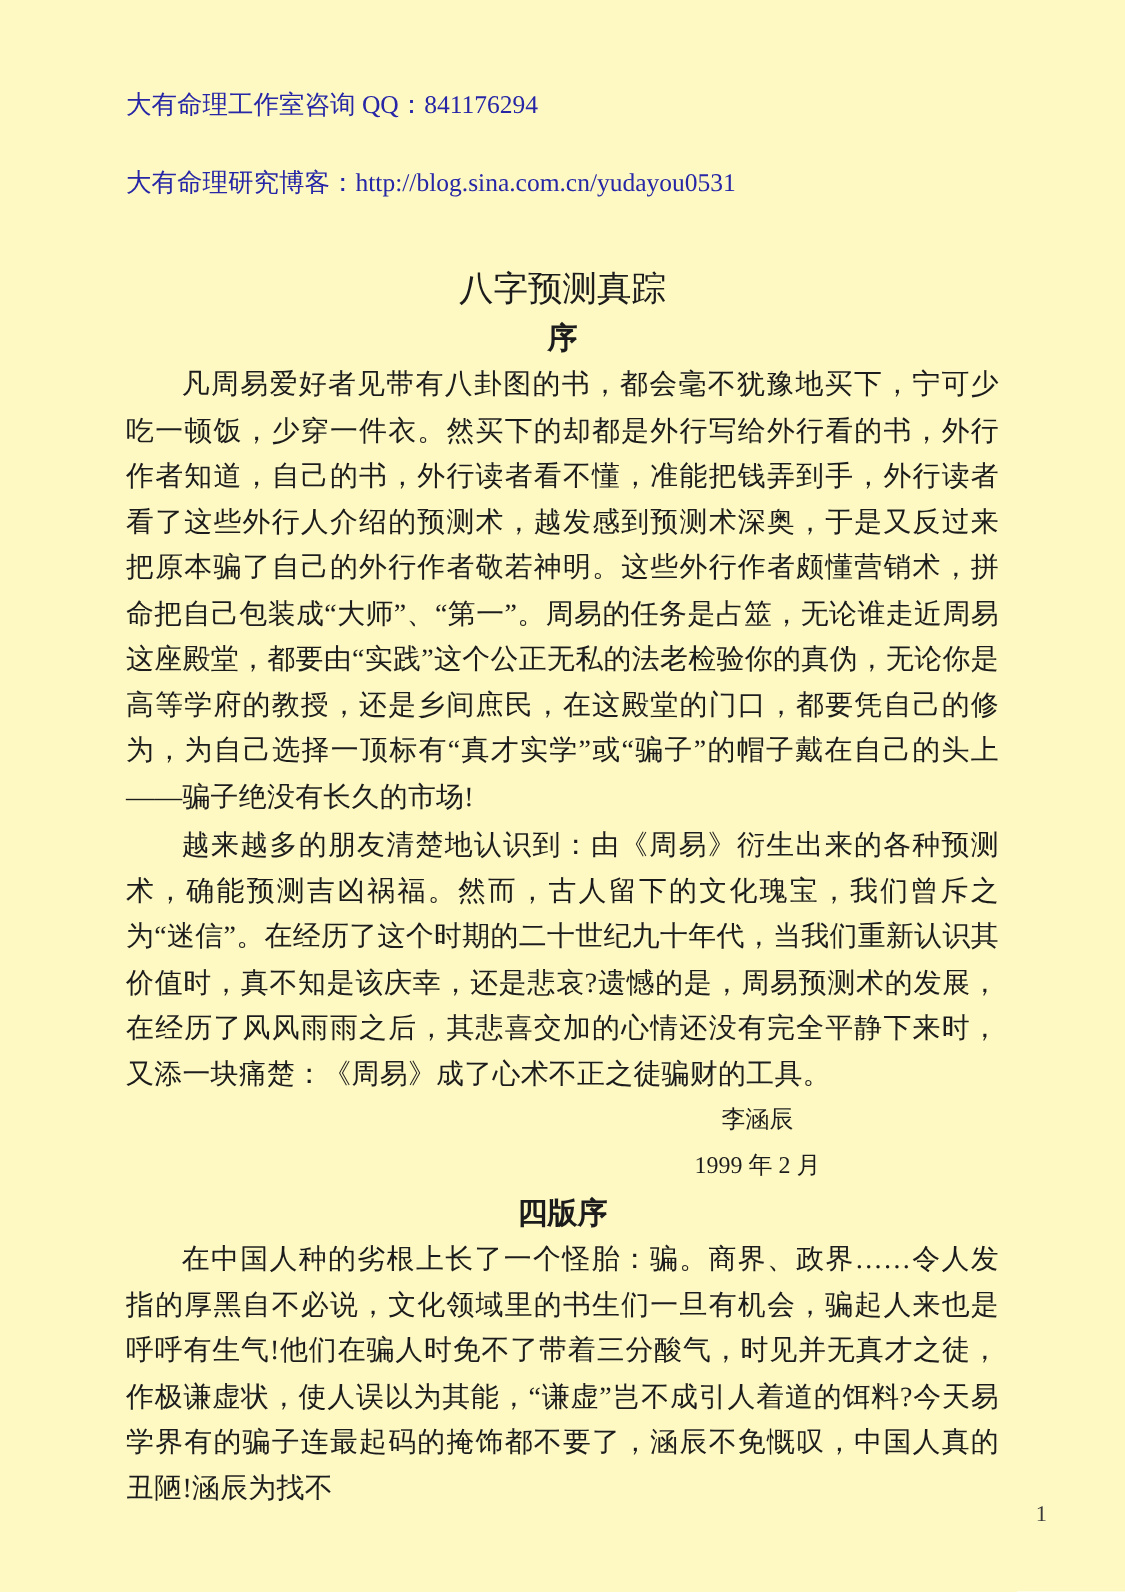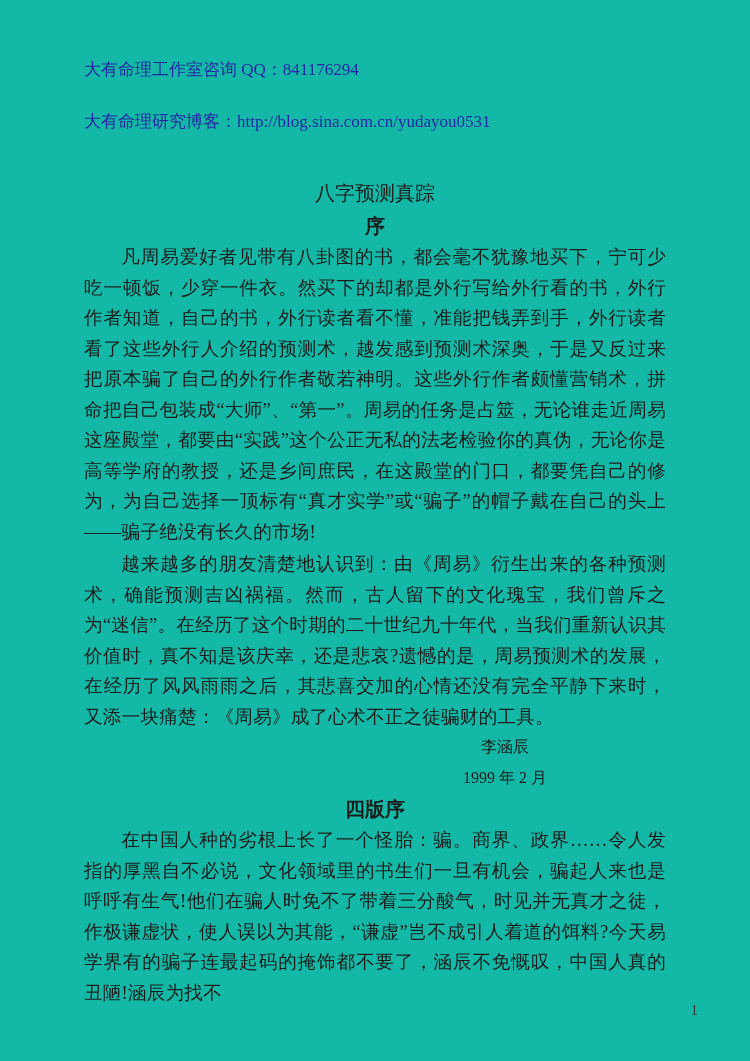--- a/index.html
+++ b/index.html
@@ -4,21 +4,21 @@
 <style>
   html, body {
     margin: 0;
     padding: 0;
     background: #ffffff;
   }
   .page {
     position: relative;
     width: 750px;
     height: 1061px;
-    background: #14b8a6;
+    background: #fef9c3;
     font-family: "Liberation Serif", "DejaVu Serif", serif;
     color: #1c1c1c;
     overflow: hidden;
     box-sizing: border-box;
   }
   .content {
     padding: 60px 84px 0 84px;
   }
   .header-line {
     margin: 0;
@@ -30,21 +30,21 @@
     margin-top: 32px;
   }
   .blog-url {
     color: #2626a6;
     text-decoration: none;
     font-family: "Liberation Serif", "DejaVu Serif", serif;
   }
   .doc-title {
     margin: 48px 0 0 0;
     text-align: center;
-    font-size: 20px;
+    font-size: 23px;
     font-weight: normal;
     line-height: 26px;
   }
   .section-heading {
     margin: 6px 0 0 0;
     text-align: center;
     font-size: 20px;
     font-weight: bold;
     line-height: 28px;
   }

